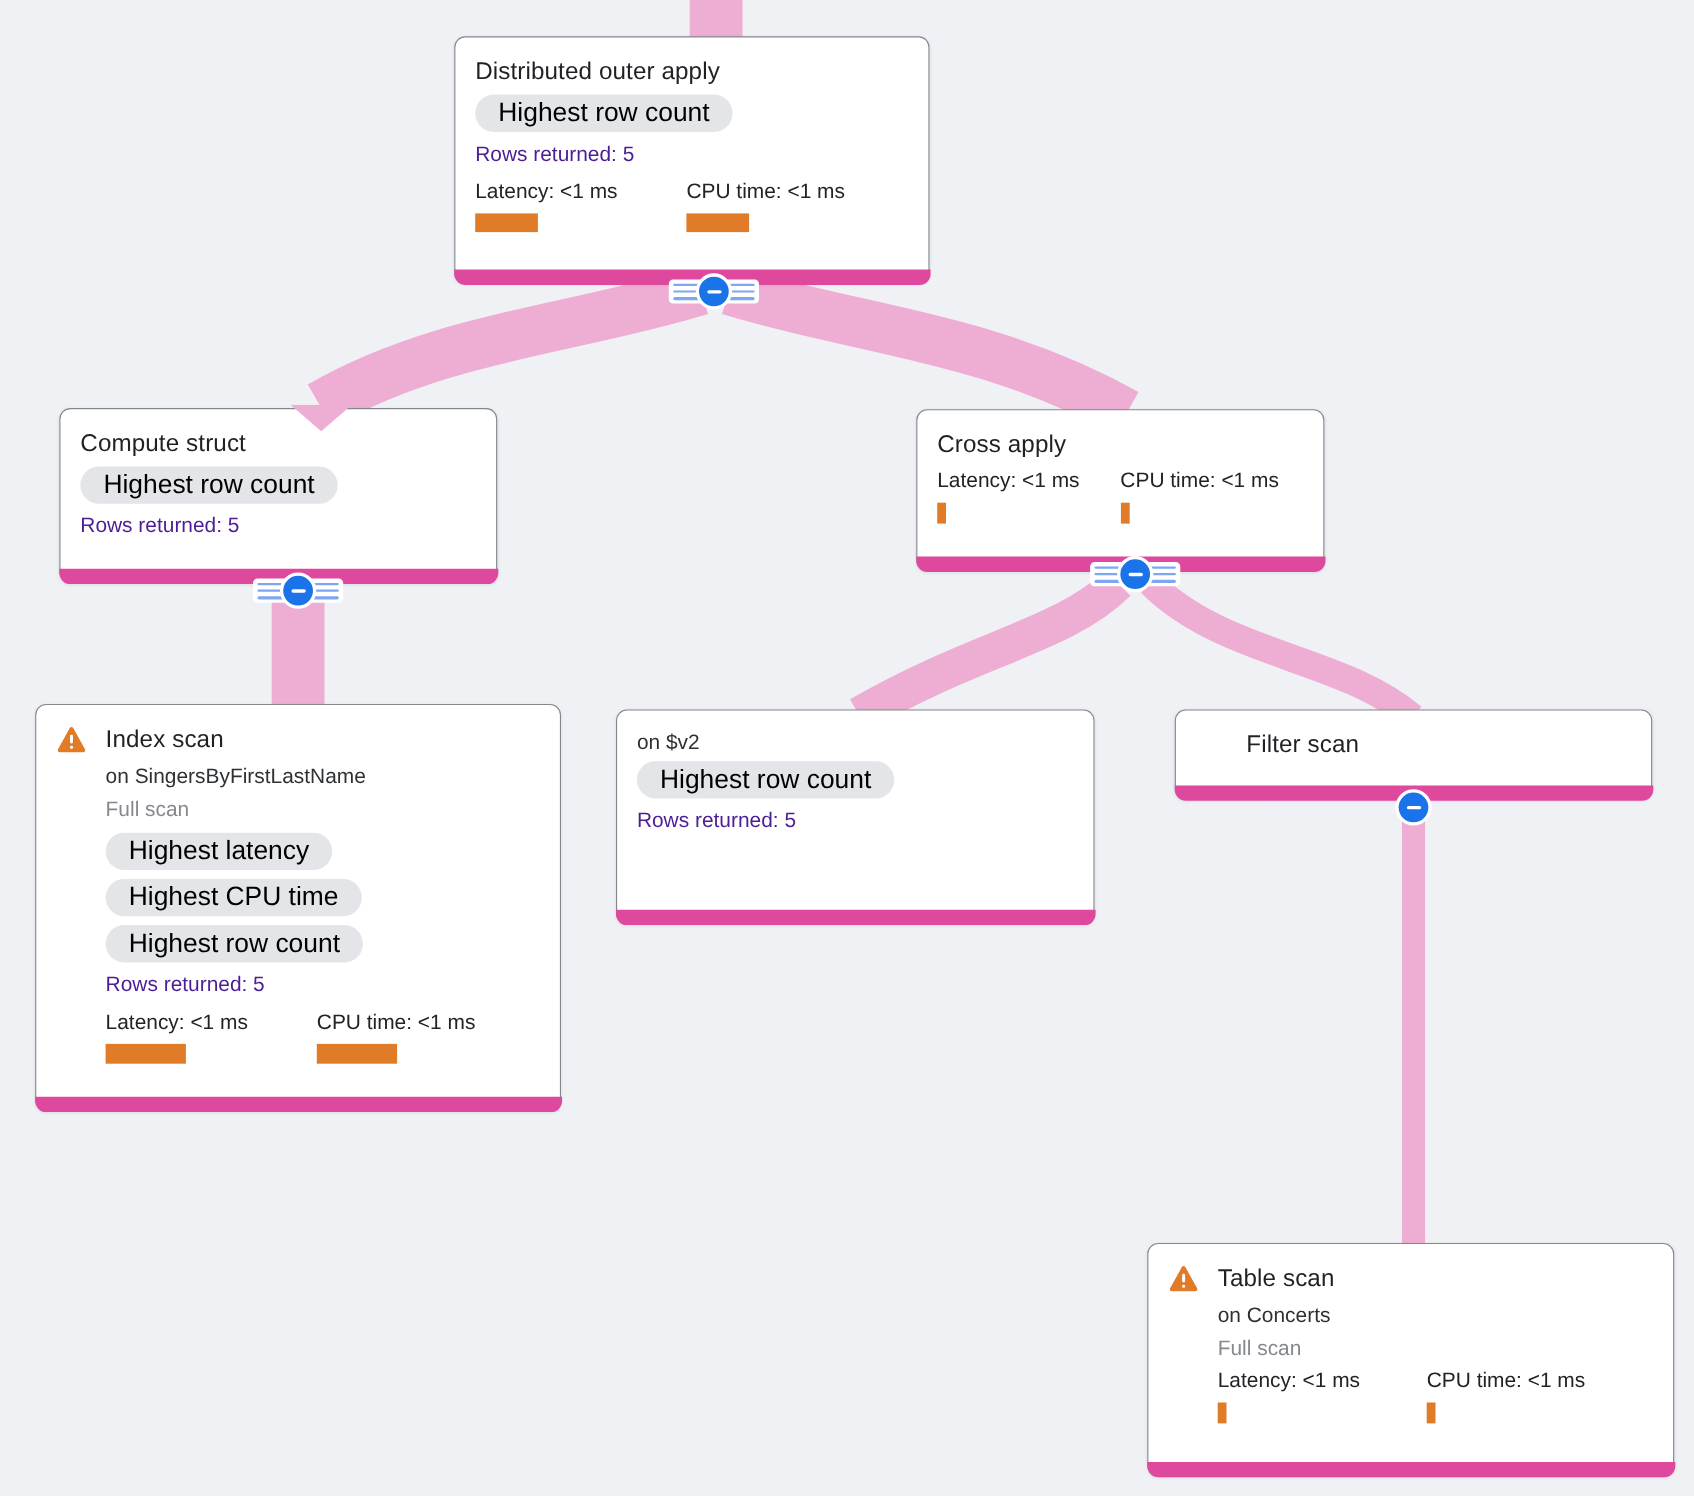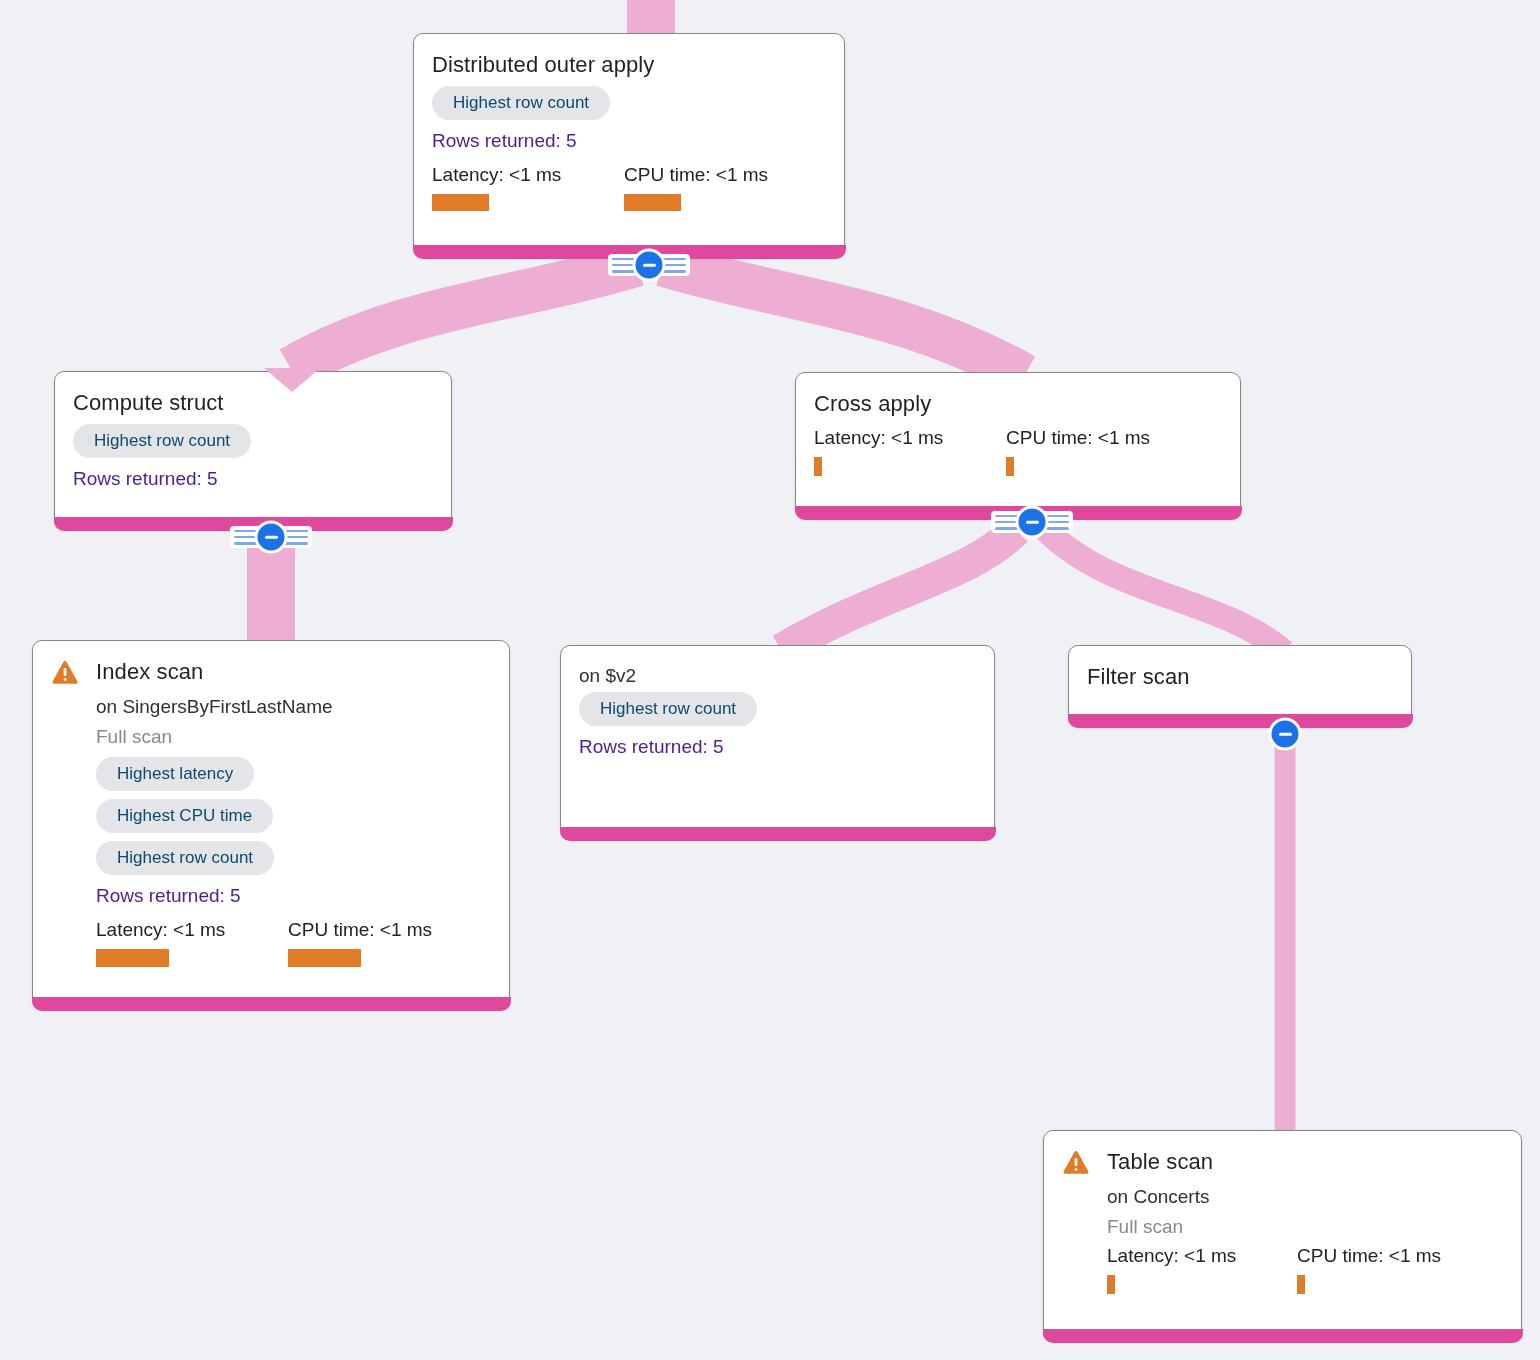--- a/index.html
+++ b/index.html
@@ -25,21 +25,21 @@
   }
   .card-body { padding:16px 18px 0 18px; }
   .with-icon { display:flex; align-items:flex-start; }
   .warn { width:30px; flex:0 0 30px; margin-top:3px; }
   .warn svg { width:28px; height:25px; display:block; }
   .with-icon .content { margin-left:15px; }
   .title { font-size:22px; line-height:30px; font-weight:500; color:#1f2124; letter-spacing:.1px; margin:0 0 6px 0; }
   .subtitle { font-size:19px; line-height:28px; color:#2e3134; margin:0 0 2px 0; }
   .fullscan { font-size:19px; line-height:28px; color:#85898f; margin:0 0 6px 0; }
   .badge {
-    display:table; font-size:17px; line-height:26px; color:#0c4a6e;
+    display:table; font-size:24px; line-height:26px; color:#000000;
     background:#e4e5e8; border-radius:17px; padding:4px 21px; margin:2px 0 8px 0;
     white-space:nowrap;
   }
   .rows { font-size:19px; line-height:26px; margin:2px 0 8px 0; color:#4c1d95; }
   .metrics { display:flex; margin-top:6px; }
   .metric { width:192px; }
   .metric .mlabel { font-size:19px; line-height:26px; color:#212327; white-space:nowrap; }
   .mbar { margin-top:6px; background:#e07b28; }
   .mbar.w57 { width:57px; height:17px; }
   .mbar.w73 { width:73px; height:18px; }
@@ -101,21 +101,21 @@
 
   <div class="card" style="left:54px; top:371px; width:398px; height:159px;">
     <div class="card-body">
       <div class="title">Compute struct</div>
       <span class="badge">Highest row count</span>
       <div class="rows">Rows returned: 5</div>
     </div>
     <div class="bottombar"></div>
   </div>
 
-  <div class="card" style="left:795px; top:372px; width:446px; height:147px;">
+  <div class="card" style="left:833px; top:372px; width:371px; height:147px;">
     <div class="card-body">
       <div class="title">Cross apply</div>
       <div class="metrics" style="margin-top:0;">
         <div class="metric">
           <div class="mlabel">Latency: &lt;1 ms</div>
           <div class="mbar w8"></div>
         </div>
         <div class="metric">
           <div class="mlabel">CPU time: &lt;1 ms</div>
           <div class="mbar w8"></div>
@@ -159,21 +159,21 @@
 
   <div class="card" style="left:560px; top:645px; width:435px; height:195px;">
     <div class="card-body">
       <div class="subtitle">on $v2</div>
       <span class="badge">Highest row count</span>
       <div class="rows">Rows returned: 5</div>
     </div>
     <div class="bottombar"></div>
   </div>
 
-  <div class="card" style="left:1068px; top:645px; width:344px; height:82px;">
+  <div class="card" style="left:1068px; top:645px; width:434px; height:82px;padding-left:46px;">
     <div class="card-body">
       <div class="title">Filter scan</div>
     </div>
     <div class="bottombar"></div>
   </div>
 
   <div class="card" style="left:1043px; top:1130px; width:479px; height:212px;">
     <div class="card-body with-icon">
       <span class="warn">
         <svg viewBox="0 0 24 22">

